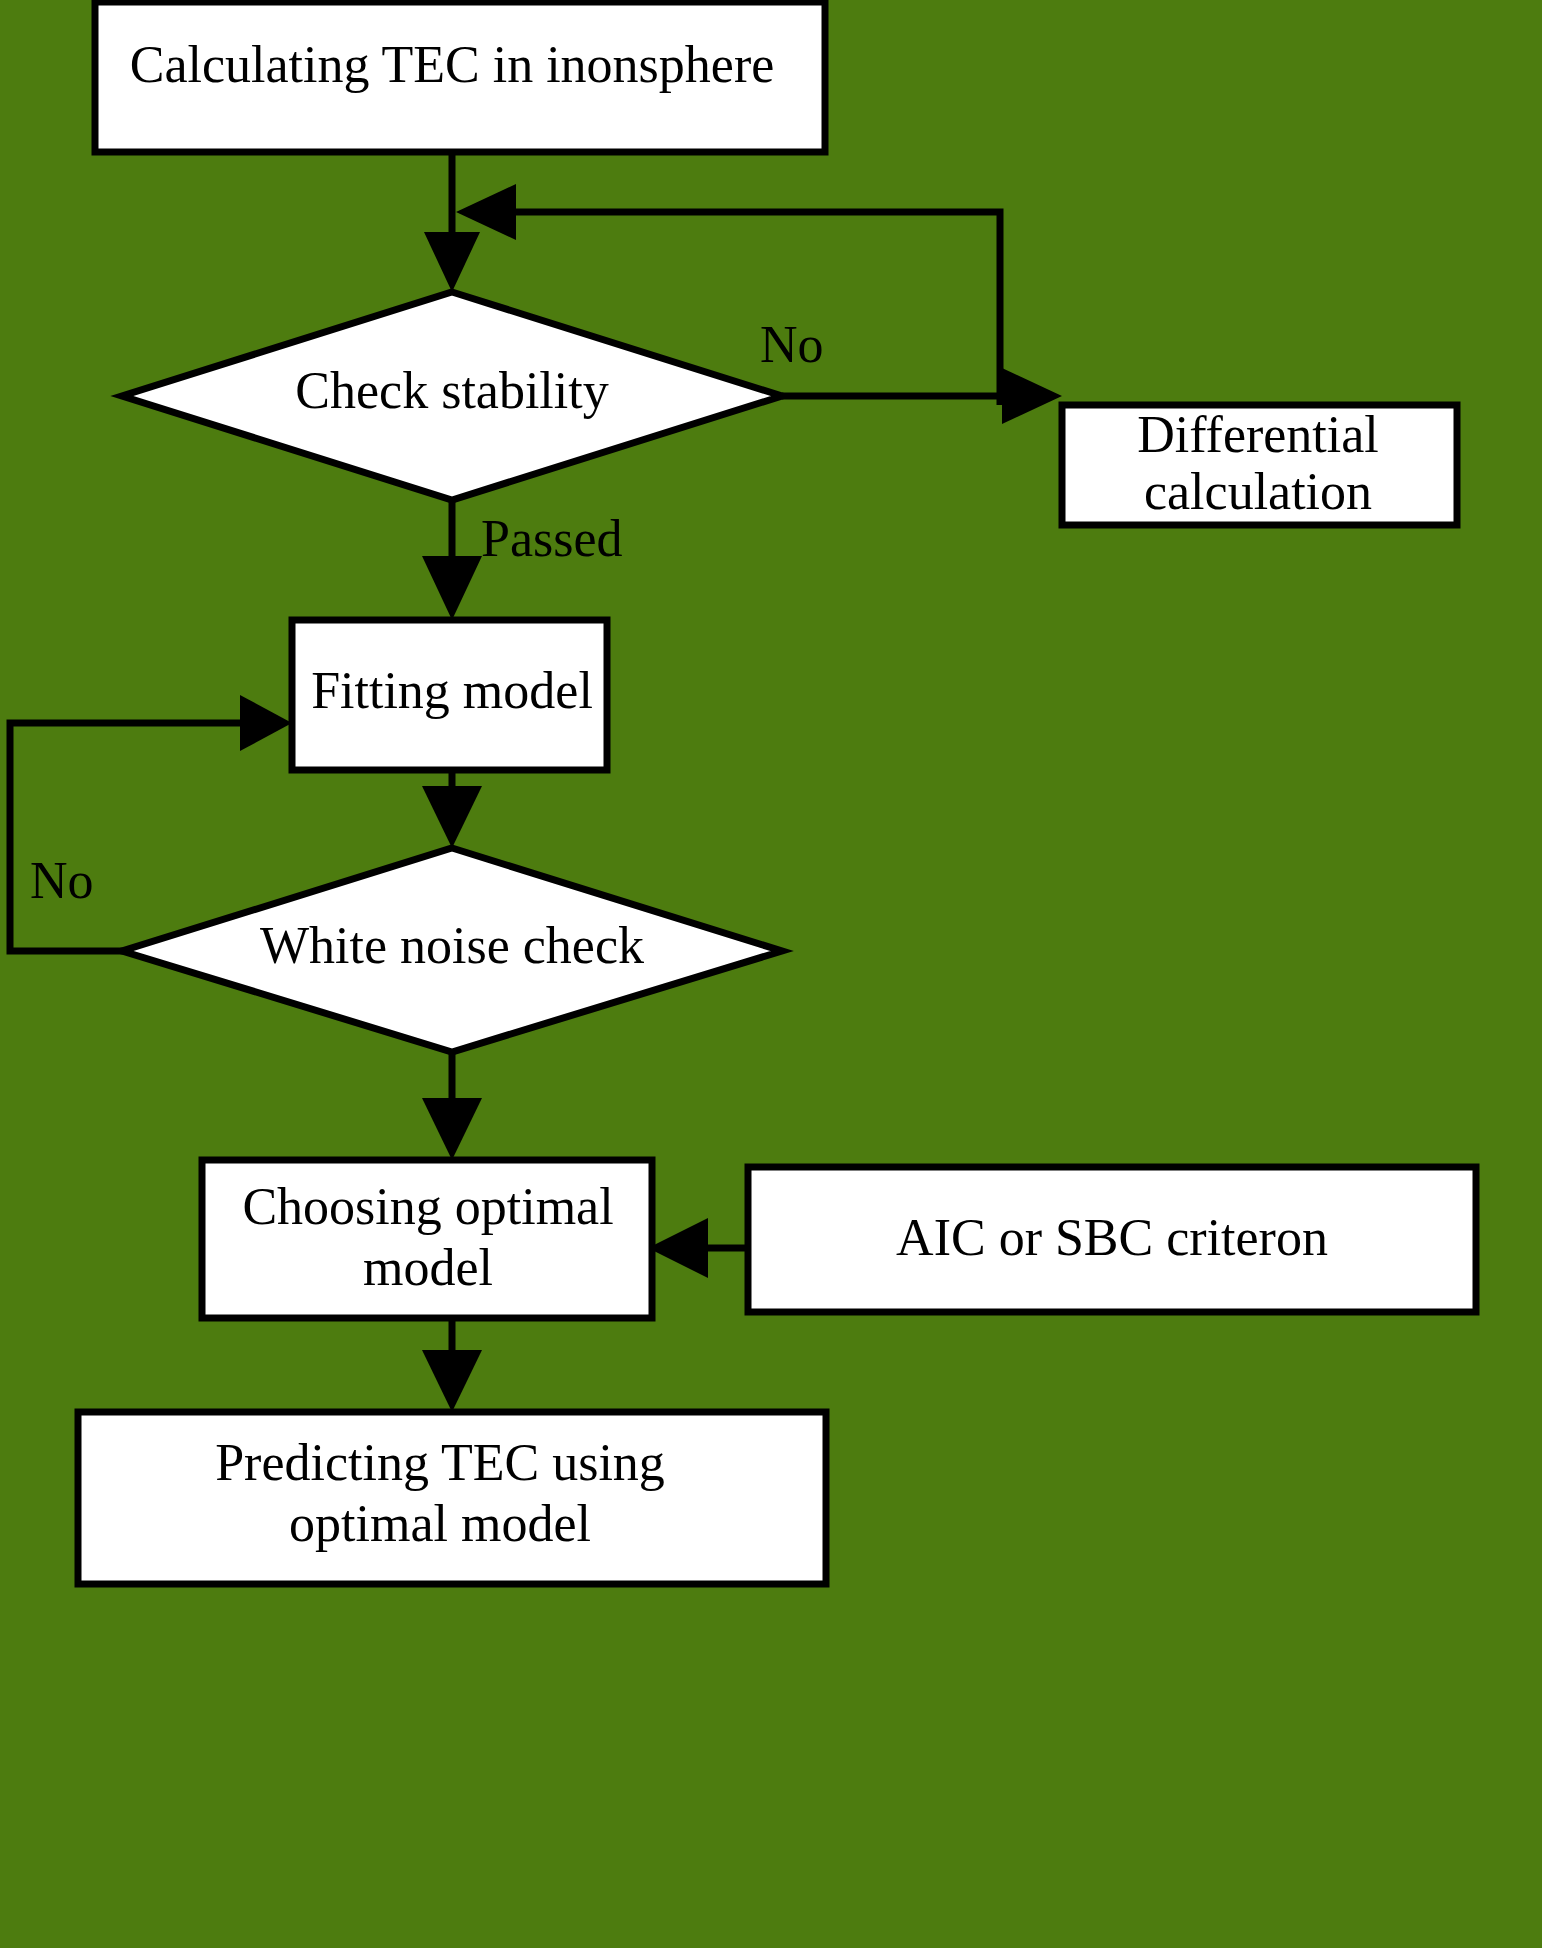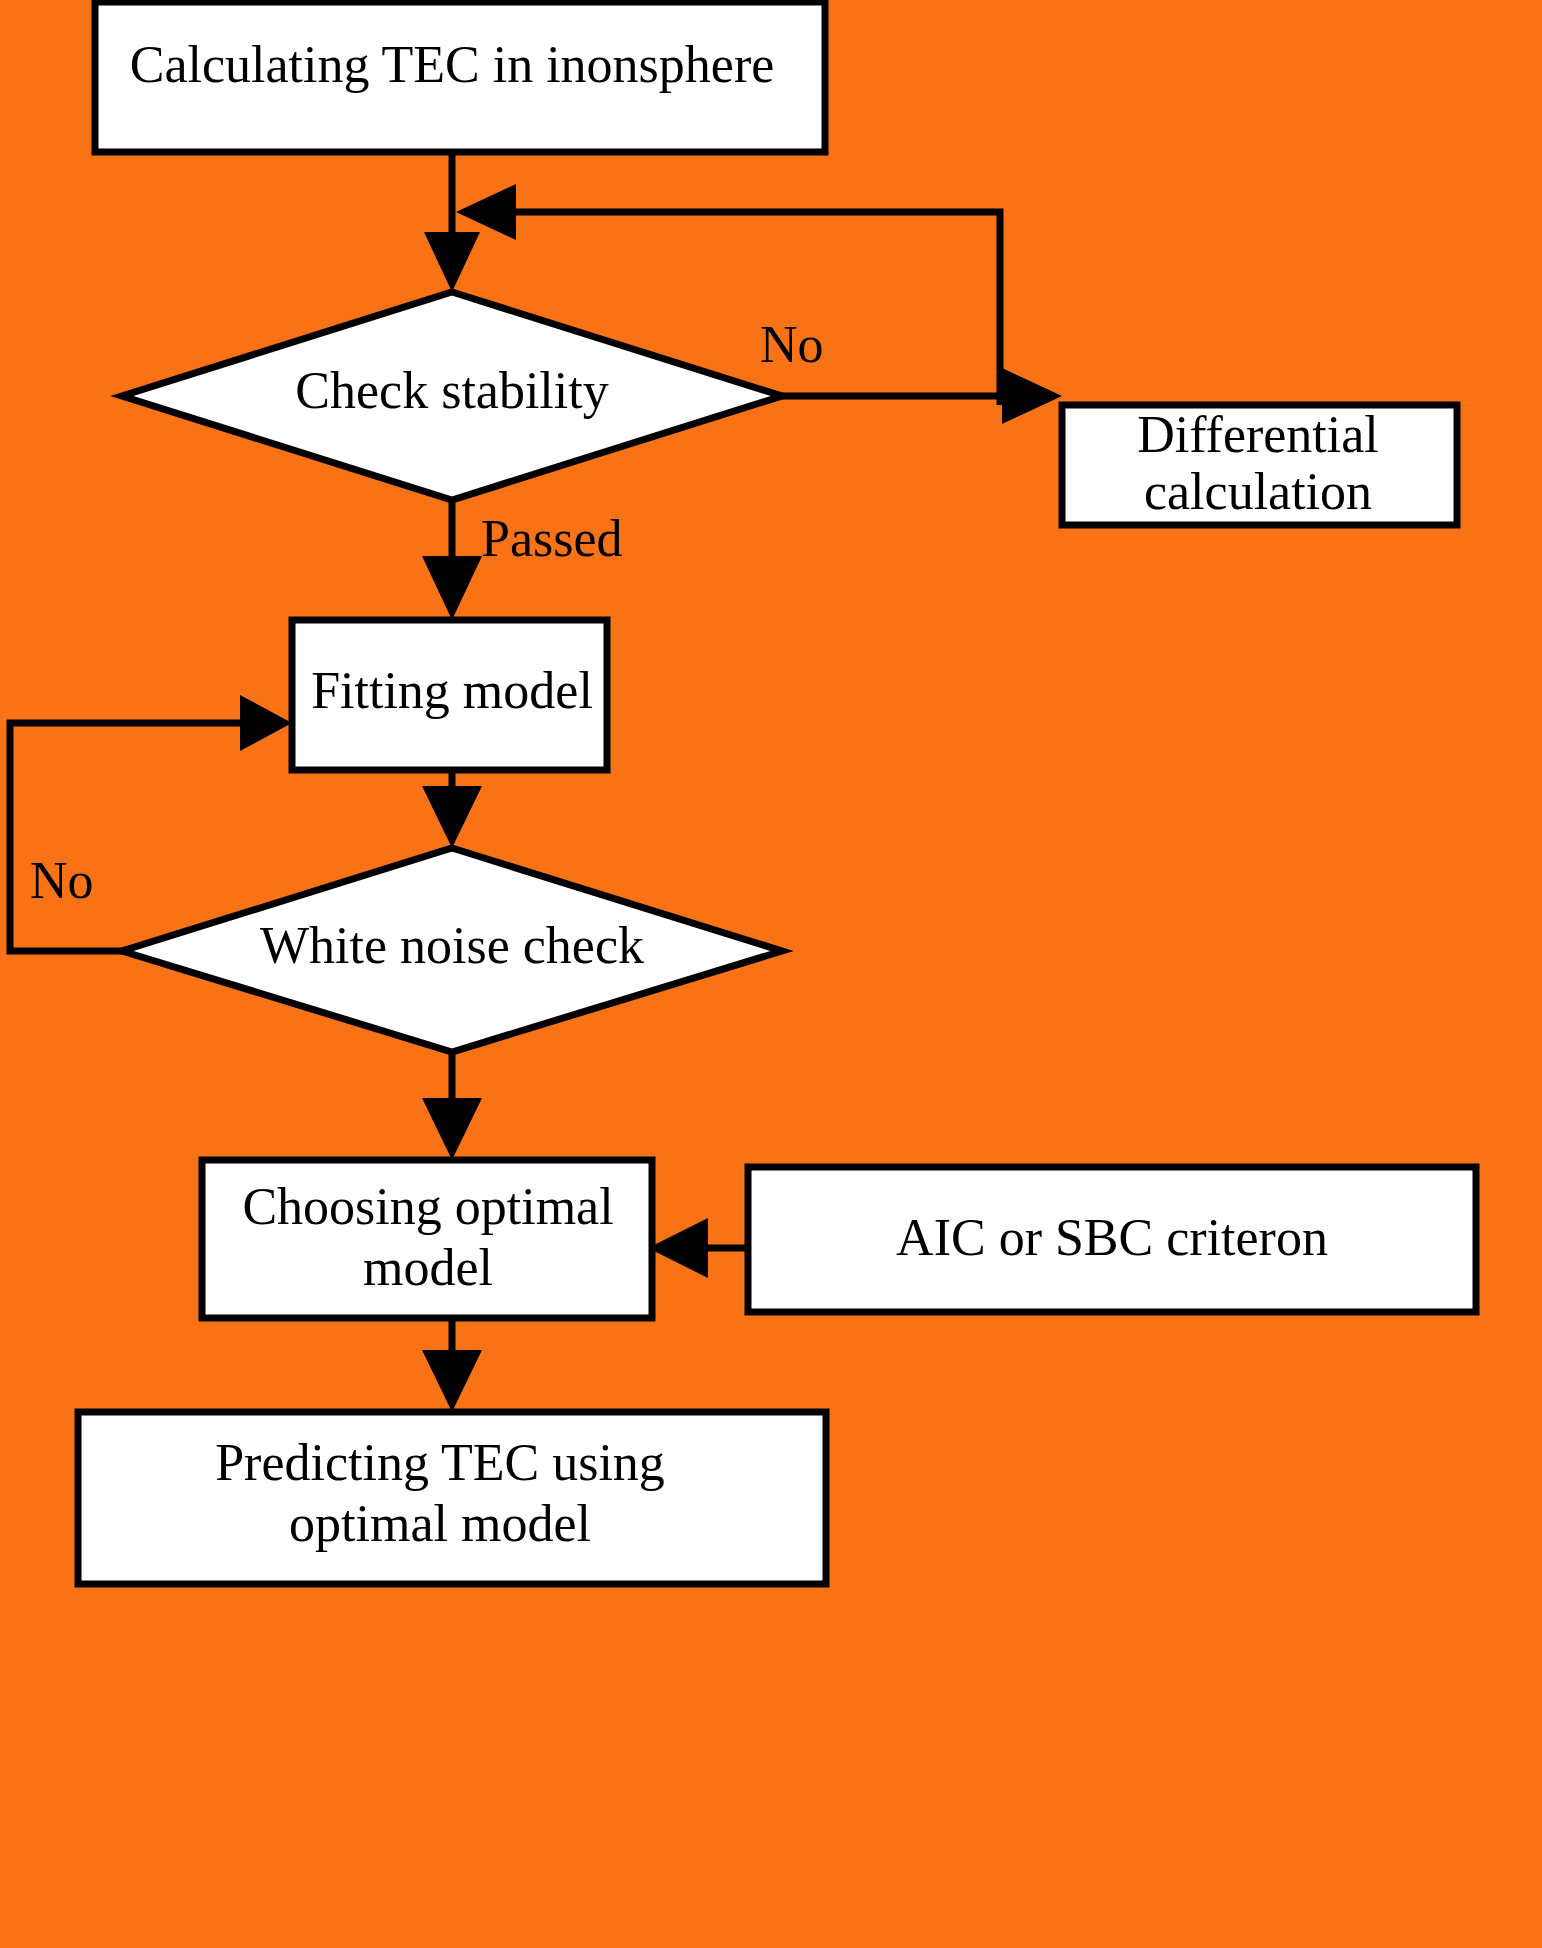--- a/index.html
+++ b/index.html
@@ -10,21 +10,21 @@
   body {
     width: 1542px;
     height: 1948px;
     font-family: "Liberation Serif", "DejaVu Serif", serif;
     overflow: hidden;
   }
   #flowchart-root {
     position: relative;
     width: 1542px;
     height: 1948px;
-    background: #f97316;
+    background: #4d7c0f;
   }
   svg#flow-svg {
     position: absolute;
     top: 0;
     left: 0;
     width: 1542px;
     height: 1948px;
     display: block;
   }
   .node-shape {

